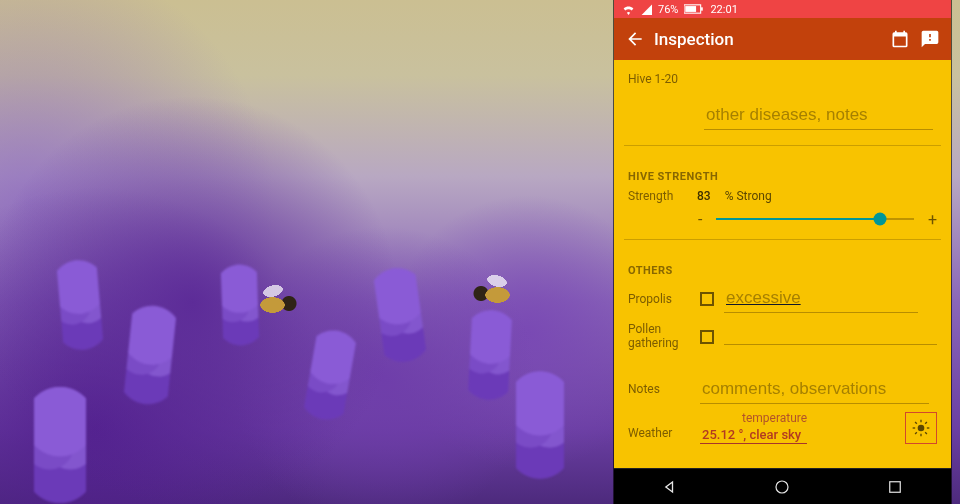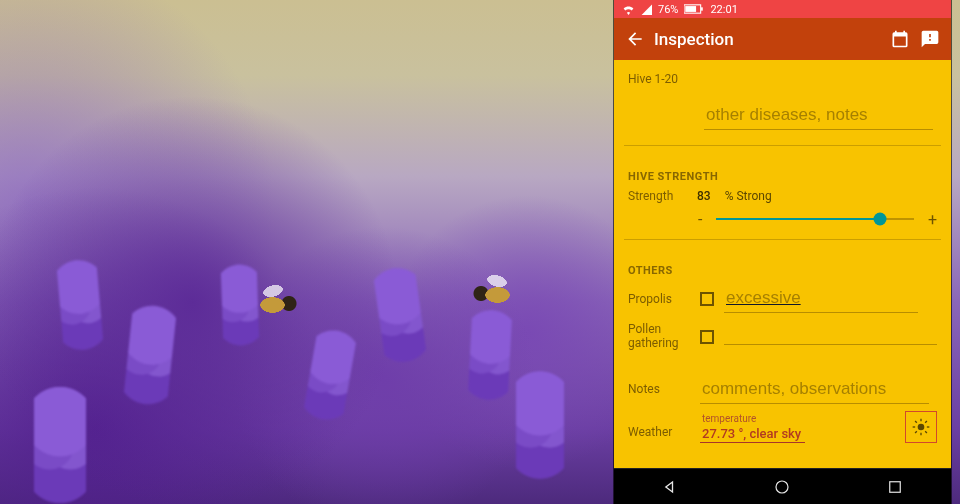--- a/index.html
+++ b/index.html
@@ -158,21 +158,21 @@
   }
   .slider .thumb {
     position:absolute; top:50%; width:13px; height:13px; border-radius:50%;
     background:#009698; transform:translate(-50%,-50%);
   }
   .chk {
     width:14px; height:14px; border:2px solid #6d5300; display:inline-block;
     box-sizing:border-box;
   }
   .temp-label {
-    font-size:10px; color:#b25329; padding-left:2px;
+    font-size:12px; color:#b25329; padding-left:2px;margin-left:40px;
   }
   .temp-value {
     display:inline-block;
     font-size:13px; font-weight:500;
     color:#b23a21;
     border-bottom:1px solid #a7352a;
     padding: 2px 4px 1px 2px;
   }
   .sun-frame {
     border:1px solid #d2482c;
@@ -296,21 +296,21 @@
 
       <div class="field-row">
         <span class="lab">Notes</span>
         <input class="field-line" placeholder="comments, observations" style="">
       </div>
 
       <div class="field-row" style="align-items:flex-end; padding-top:2px;">
         <span class="lab" style="padding-bottom:4px;">Weather</span>
         <div style="display:flex; flex-direction:column; gap:0;">
           <span class="temp-label">temperature</span>
-          <span class="temp-value">27.73 °, clear sky</span>
+          <span class="temp-value">25.12 °, clear sky</span>
         </div>
         <div class="sun-frame">
           <svg width="20" height="20" viewBox="0 0 24 24">
             <circle cx="12" cy="12" r="4" fill="#5c4700"></circle>
             <g stroke="#5c4700" stroke-width="1.6">
               <line x1="12" y1="2" x2="12" y2="5"></line>
                 <line x1="12" y1="19" x2="12" y2="22"></line>
               <line x1="2" y1="12" x2="5" y2="12"></line>
                 <line x1="19" y1="12" x2="22" y2="12"></line>
               <line x1="4.9" y1="4.9" x2="7" y2="7"></line>

